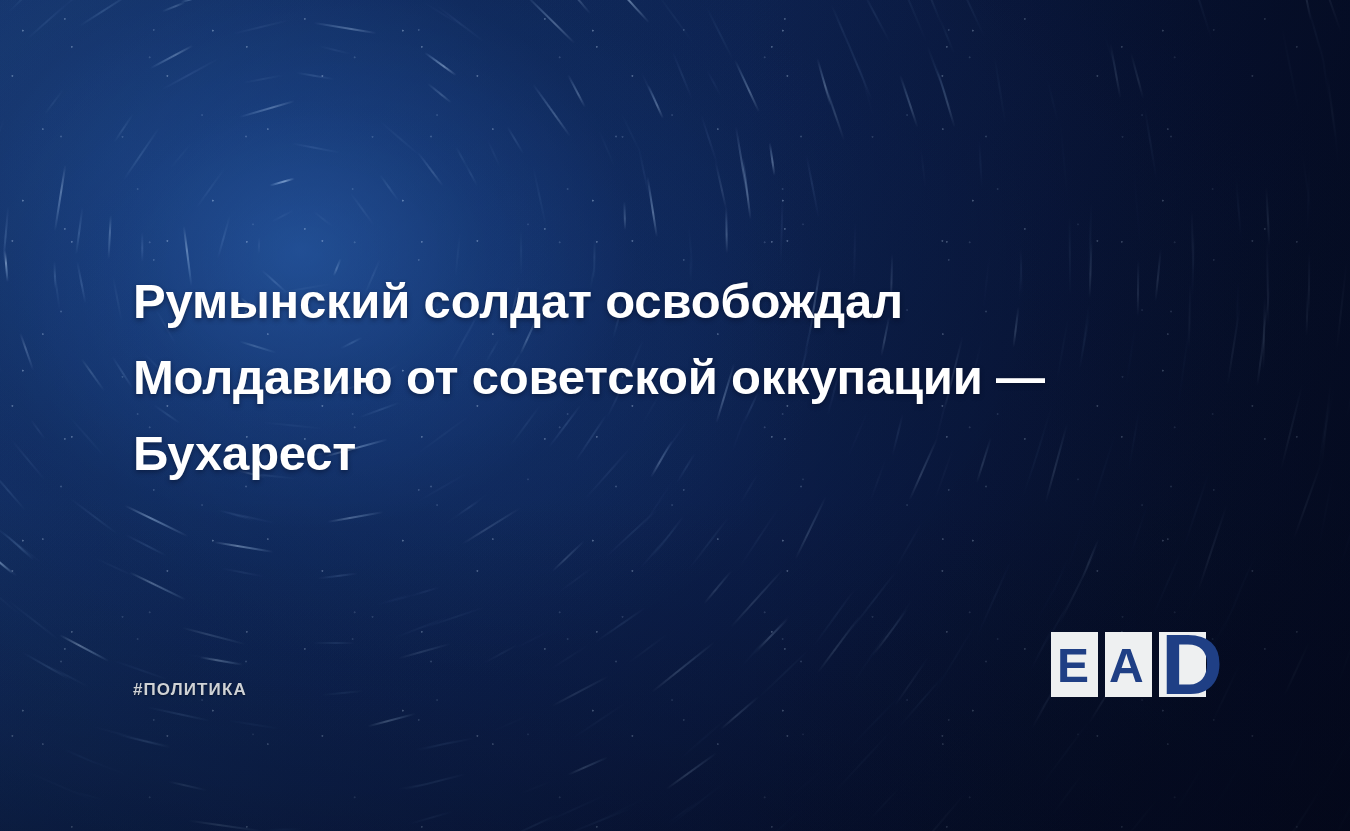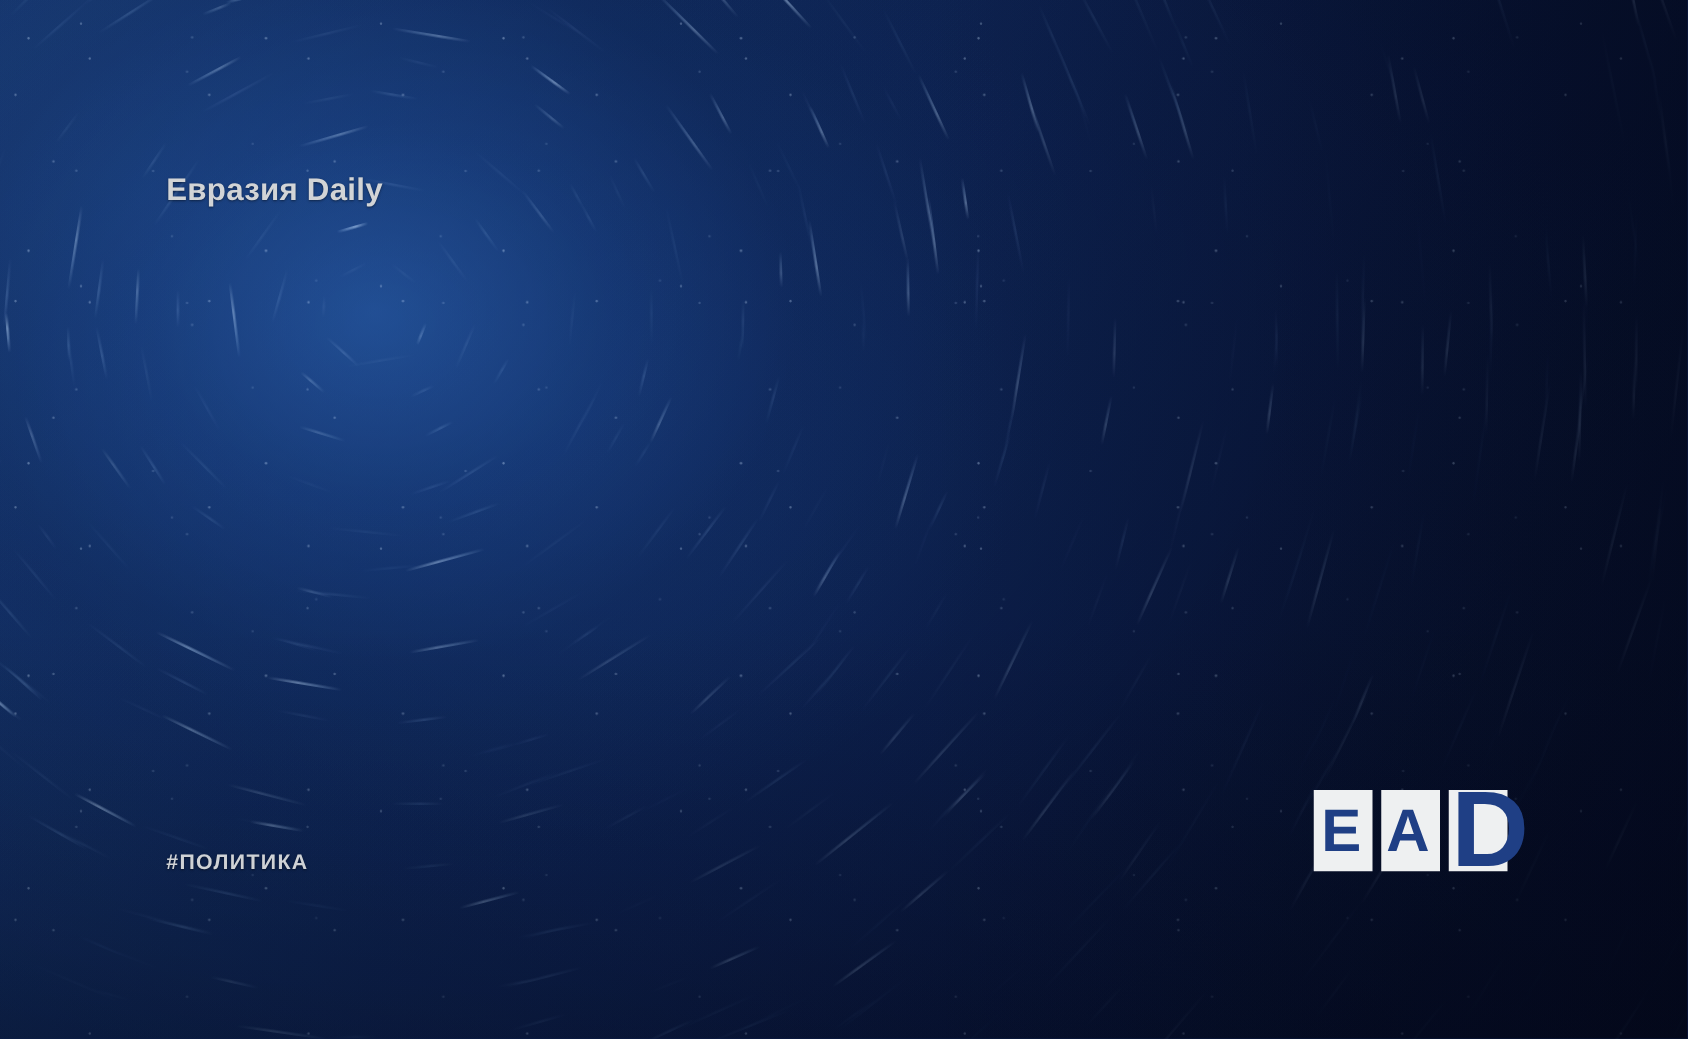--- a/index.html
+++ b/index.html
@@ -575,22 +575,22 @@
       <div class="trail dim" style="left: 1457.57px; top: 1016.53px; width: 89.4826px; transform: rotate(120.611deg); opacity: 0.108326;"></div>
       <div class="trail dim" style="left: 1512.98px; top: 1018.25px; width: 62.0739px; transform: rotate(116.798deg); opacity: 0.0888749;"></div>
       <div class="trail dim" style="left: 1517.99px; top: 1007.72px; width: 65.4283px; transform: rotate(121.746deg); opacity: 0.102201;"></div>
       <div class="trail faint" style="left: 1525.65px; top: 1014.87px; width: 82.0717px; transform: rotate(118.105deg); opacity: 0.0371225;"></div>
     </div>
   <div class="bg-layer speckle"></div>
   <div class="bg-layer bg-vignette"></div>
 
   <div class="content">
 
-    <div class="site-logo">Евразия Daily</div>
-
+
+    <h1 class="headline">Румынский солдат освобождал Молдавию от советской оккупации — Бухарест</h1>
 
     <div class="tag">#ПОЛИТИКА</div>
 
     <div class="ea-logo">
       <div class="ea-tile t1"></div>
       <div class="ea-tile t2"></div>
       <div class="ea-tile t3"></div>
       <div class="ea-glyph g-e">E</div>
       <div class="ea-glyph g-a">A</div>
       <div class="ea-glyph g-d">D</div>

